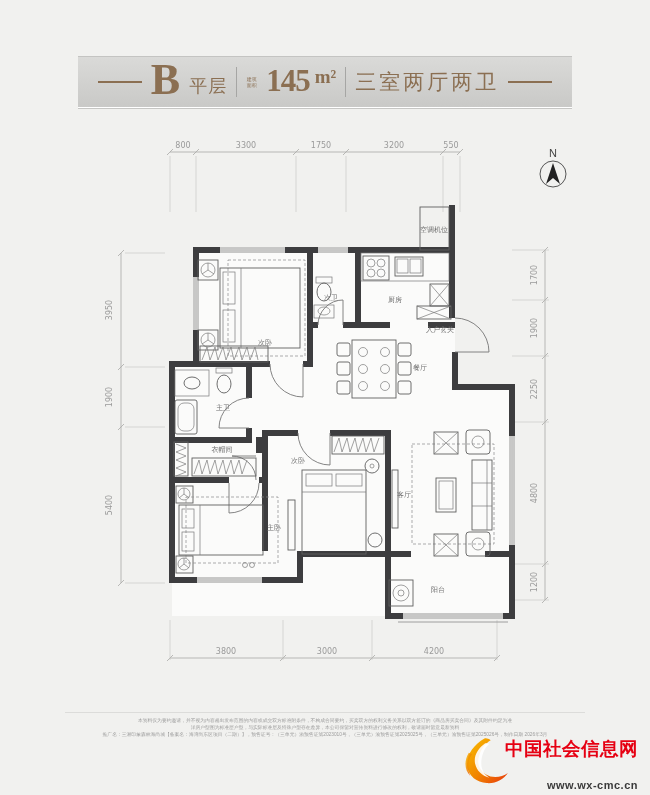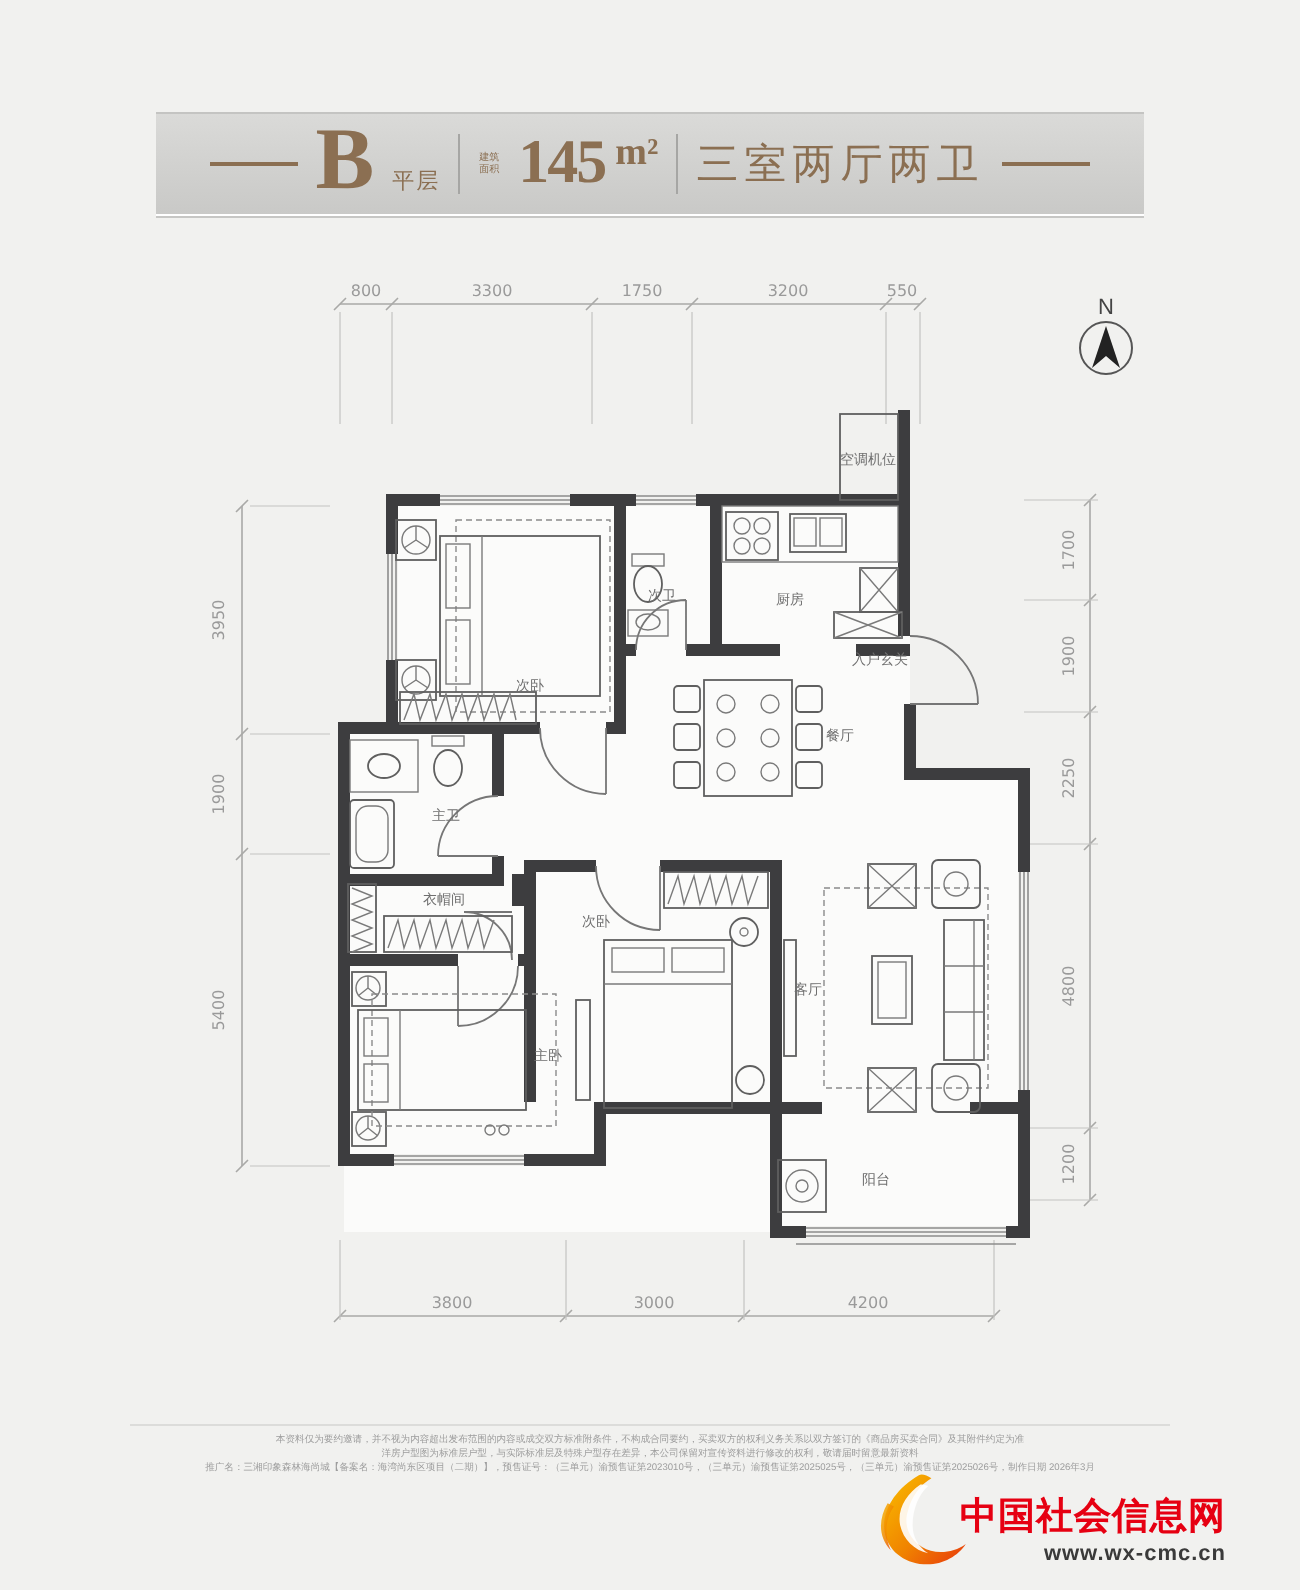--- a/index.html
+++ b/index.html
@@ -15,21 +15,21 @@
     border-top:1px solid #c4c4c2;
     box-shadow:0 1px 0 #ffffff,0 2px 0 #c6c6c4;
     display:flex;align-items:center;justify-content:center;gap:9px;
     color:#8b6f52;
   }
   .banner .dash{width:44px;height:2.5px;background:#8b6f52;}
   .banner .letter{
     font-family:"Liberation Serif","DejaVu Serif",serif;
     font-size:44px;font-weight:bold;line-height:1;margin-top:-4px;
   }
-  .banner .suffix{font-size:11px;letter-spacing:1px;align-self:flex-end;margin-bottom:9px;}
+  .banner .suffix{font-size:18px;letter-spacing:1px;align-self:flex-end;margin-bottom:9px;}
   .banner .sep{width:1px;height:30px;background:#a6a6a4;}
   .banner .area-prefix{
     width:11px;font-size:5px;line-height:6px;color:#8b6f52;
     word-break:break-all;text-align:center;
   }
   .banner .area{
     font-family:"Liberation Serif","DejaVu Serif",serif;
     font-size:31px;font-weight:bold;line-height:1;margin-top:-4px;letter-spacing:-1px;
   }
   .banner .unit{
@@ -39,29 +39,29 @@
   .banner .desc{font-size:21px;letter-spacing:3px;font-weight:normal;}
   
   .plan-svg{position:absolute;left:0;top:0;}
   
   .footer-rule{position:absolute;left:65px;top:712px;width:520px;height:1px;background:#dcdcda;}
   .disclaimer{
     position:absolute;left:65px;top:717px;width:520px;
     font-size:4.8px;line-height:7px;color:#9d9d9d;text-align:center;
   }
   .logo{
-    position:absolute;left:436px;top:729px;width:165px;height:62px;
-    display:flex;align-items:center;
+    position:absolute;left:461px;top:729px;width:165px;height:62px;
+    display:flex;align-items:flex-end;
   }
   .logo .flame{width:50px;height:58px;flex:0 0 auto;margin-top:2px;}
   .logo .texts{display:flex;flex-direction:column;align-items:flex-end;margin-left:-6px;margin-top:8px;}
   .logo .site-name{
     color:#e60012;font-size:18.5px;font-weight:bold;letter-spacing:.5px;white-space:nowrap;
   }
-  .logo .site-url{color:#3a3a3a;font-size:11px;font-weight:bold;letter-spacing:.5px;margin-top:1px;}
+  .logo .site-url{color:#3a3a3a;font-size:11px;font-weight:bold;letter-spacing:.5px;margin-top:18px;}
   
   .wall{fill:#3d3d3f;}
   .fixt{fill:none;stroke:#5f5f5f;stroke-width:0.9;}
   .fixt-thin{fill:none;stroke:#7a7a7a;stroke-width:0.7;}
   .dashl{fill:none;stroke:#8a8a8a;stroke-width:0.7;stroke-dasharray:3 2;}
   .win{stroke:#8c8c8c;stroke-width:0.8;}
   .door{fill:none;stroke:#767676;stroke-width:0.9;}
   .dimline{stroke:#a9a9a7;stroke-width:0.8;}
   .extline{stroke:#c3c3c1;stroke-width:0.6;}
   .dimtext{fill:#9a9a9a;font-size:8px;font-family:"DejaVu Sans",sans-serif;}

